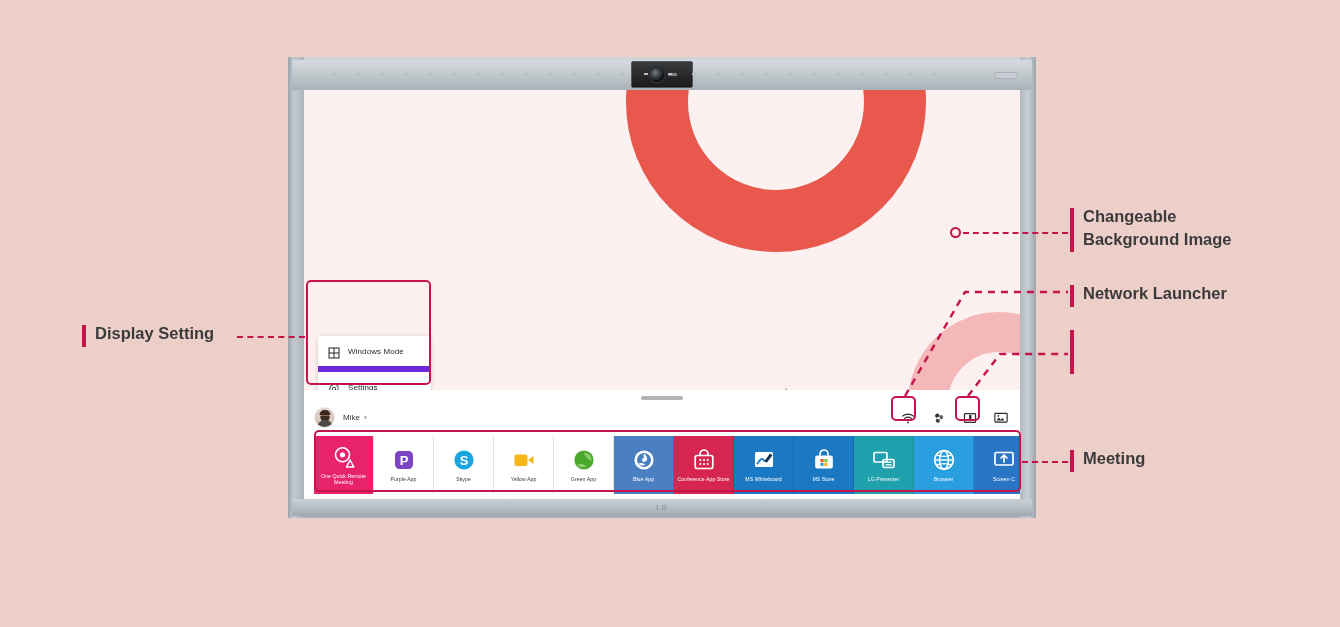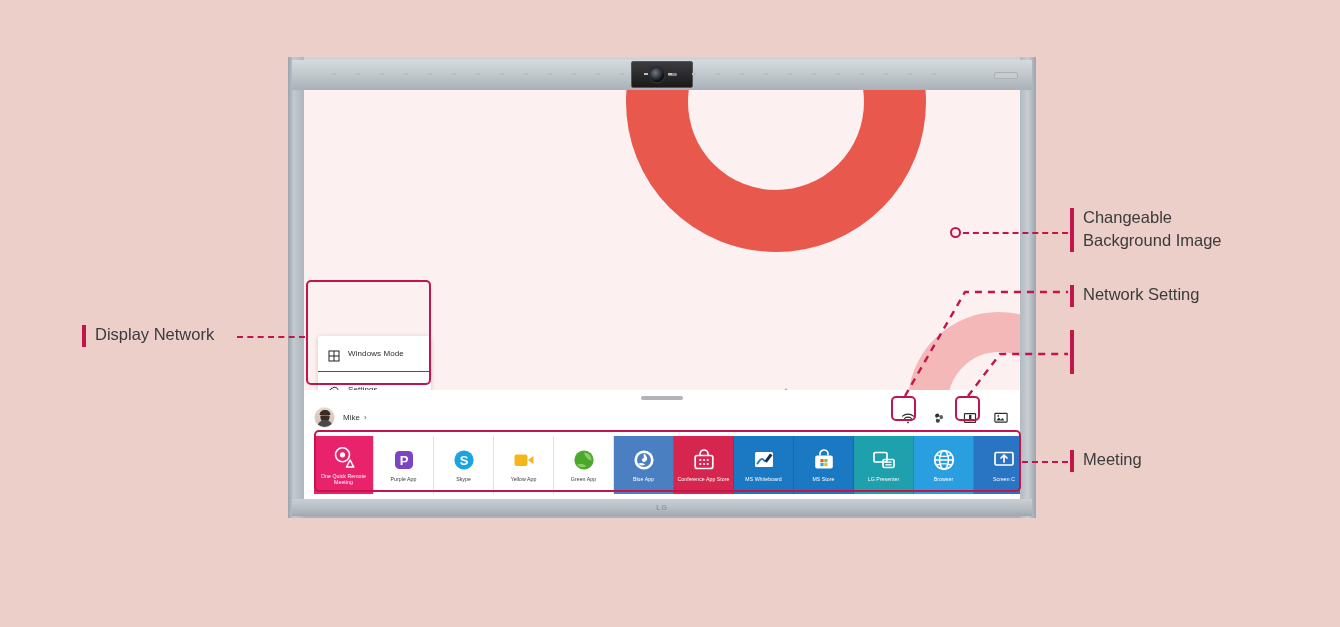--- a/index.html
+++ b/index.html
@@ -86,21 +86,21 @@
   }
 
   
   .menu{
     position:absolute;left:14px;top:246px;width:113px;
     background:#ffffff;box-shadow:0 1px 5px rgba(0,0,0,.18);
     border-radius:3px;
   }
   .menu-item{
     display:flex;align-items:center;height:36px;padding-left:10px;
-    border-bottom:1px solid #6d28d9;box-sizing:border-box;
+    border-bottom:6px solid #6d28d9;box-sizing:border-box;
   }
   .menu-item:last-child{border-bottom:none;}
   .menu-item .mi-label{font-size:8px;color:#2a2a2a;margin-left:8px;letter-spacing:.1px;}
   .menu-icon{width:12px;height:12px;flex:none;}
 
   
   .taskbar{
     position:absolute;left:0;right:0;bottom:0;height:109px;
     background:#ffffff;
   }
@@ -150,21 +150,21 @@
     box-sizing:border-box;background:#fff;
   }
   .tile .t-label{
     font-size:5.2px;line-height:6.4px;margin-top:4px;text-align:center;
     color:#3a3a3a;letter-spacing:.05px;padding:0 2px;
   }
   .tile.colored .t-label{color:#ffffff;}
   .tile .t-icon{width:24px;height:24px;display:block;}
 
   
-  .ann{position:absolute;display:flex;align-items:center;}
+  .ann{position:absolute;display:flex;align-items:flex-start;font-weight:bold;}
   .ann-bar{width:4px;background:#c3144b;flex:none;margin-top:3px;}
   .ann-text{
     font-size:16.5px;line-height:23px;color:#3b3b3b;margin-left:9px;white-space:pre-line;
   }
   .dash-h{position:absolute;height:0;border-top:2.4px dashed #c3144b;}
   .circle-marker{
     position:absolute;width:11px;height:11px;border-radius:50%;
     border:2.4px solid #c3144b;background:transparent;box-sizing:border-box;
   }
   .hl-box{
@@ -476,32 +476,32 @@
 
   <svg class="connector" style="left:0;top:0;width:1340px;height:627px;">
     <path d="M905,396 L965,292 L1068,292" fill="none" stroke="#c3144b" stroke-width="2.4" stroke-dasharray="7,6"></path>
     <path d="M968,396 L1000,354 L1068,354" fill="none" stroke="#c3144b" stroke-width="2.4" stroke-dasharray="7,6"></path>
   </svg>
 
   <div class="dash-h" style="left:1022px;top:461px;width:46px;"></div>
 
   <div class="ann" style="left:82px;top:322px;">
     <div class="ann-bar" style="height:22px;"></div>
-    <div class="ann-text">Display Network</div>
+    <div class="ann-text">Display Setting</div>
   </div>
 
   <div class="ann" style="left:1070px;top:205px;">
     <div class="ann-bar" style="height:44px;"></div>
     <div class="ann-text">Changeable
 Background Image</div>
   </div>
 
   <div class="ann" style="left:1070px;top:282px;">
     <div class="ann-bar" style="height:22px;"></div>
-    <div class="ann-text">Network Setting</div>
+    <div class="ann-text">Network Launcher</div>
   </div>
 
   <div class="ann" style="left:1070px;top:327px;">
     <div class="ann-bar" style="height:44px;"></div>
   </div>
 
   <div class="ann" style="left:1070px;top:447px;">
     <div class="ann-bar" style="height:22px;"></div>
     <div class="ann-text">Meeting</div>
   </div>

